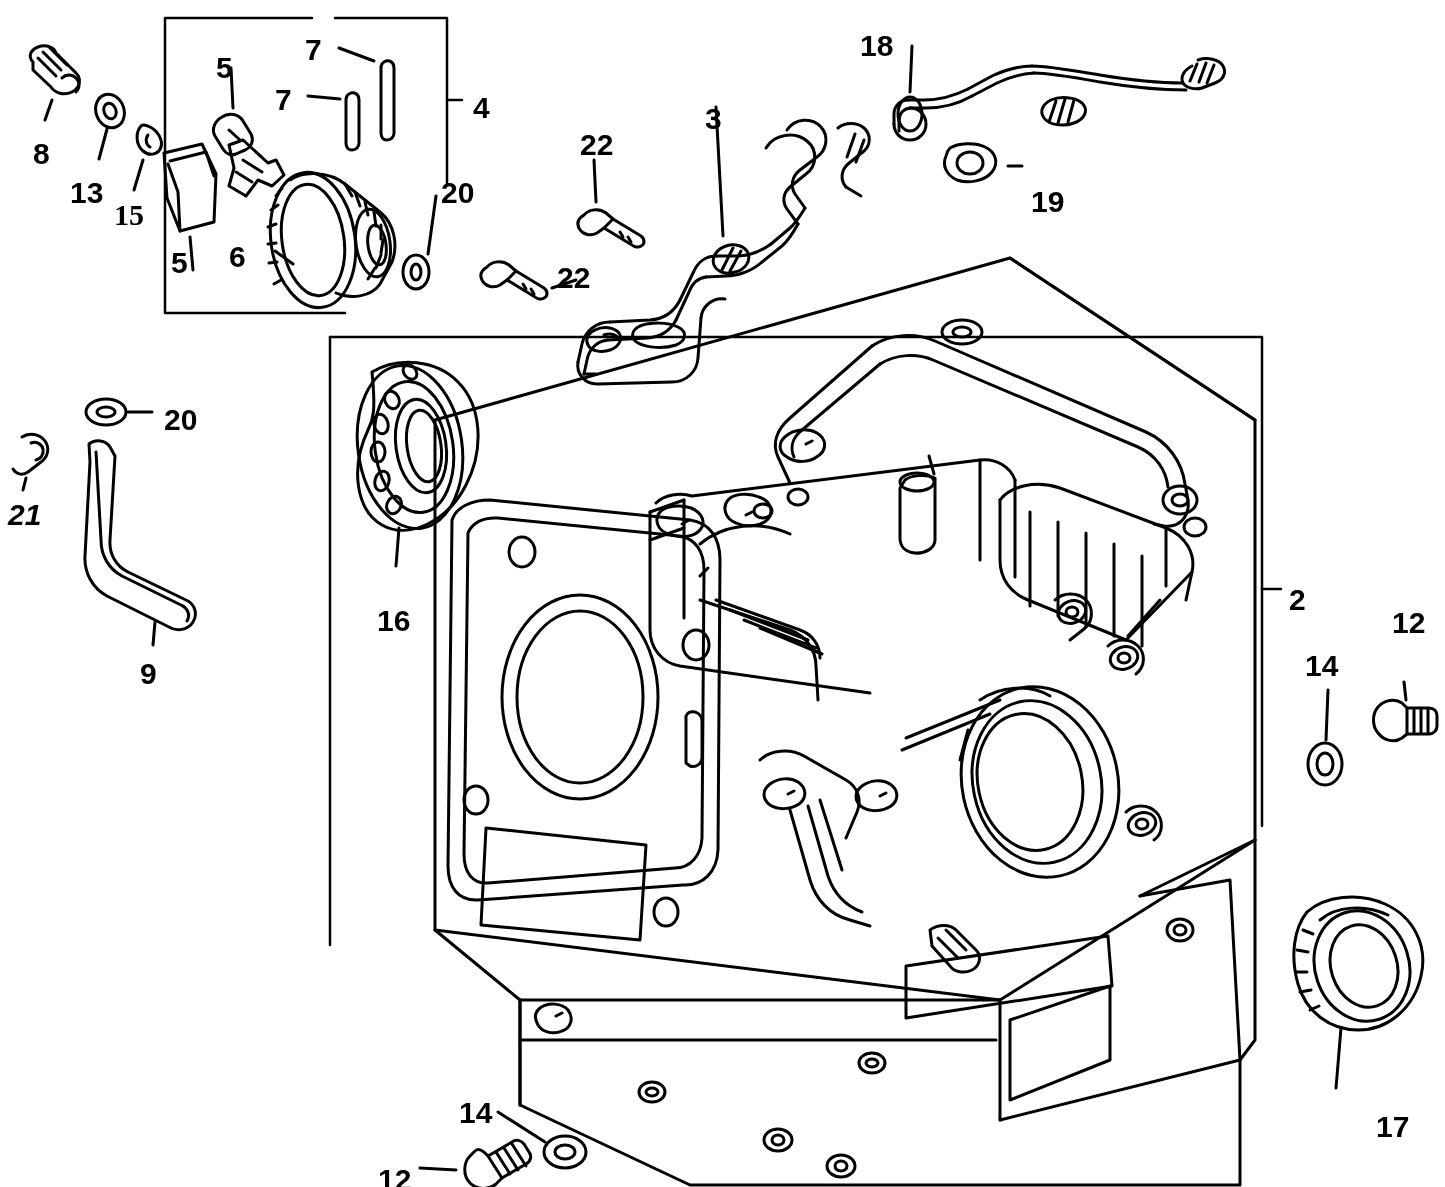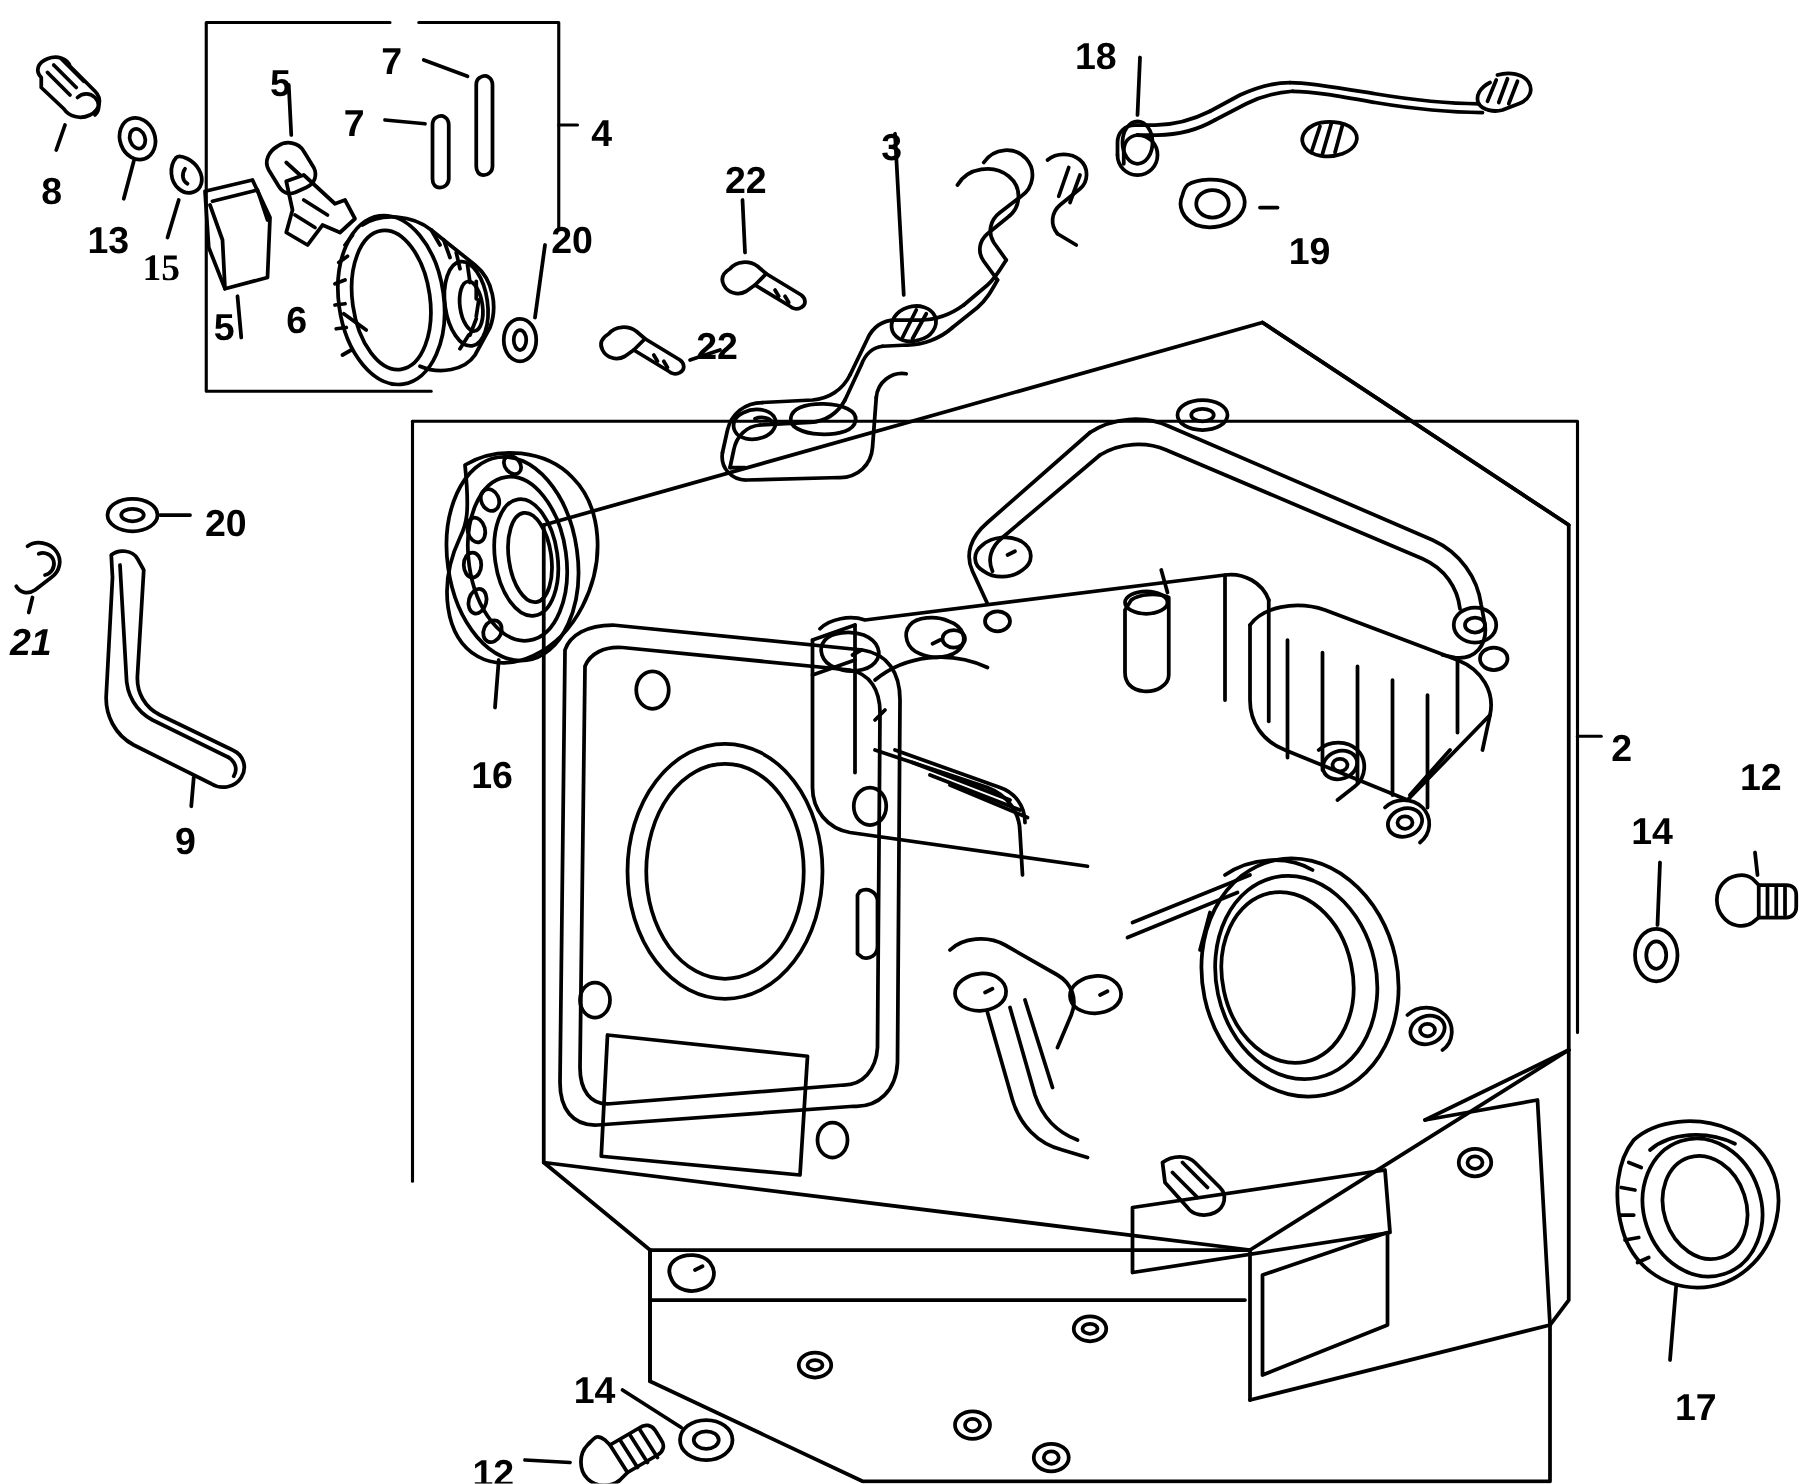--- a/index.html
+++ b/index.html
@@ -383,17 +383,17 @@
   <div class="callout" style="left:705px; top:104px;">3</div>
   <div class="callout" style="left:860px; top:31px;">18</div>
   <div class="callout" style="left:1031px;top:155px;margin-top:32px;">19</div>
   <div class="callout" style="left:164px; top:405px;">20</div>
   <div class="callout" style="left:8px;   top:500px;font-style:italic;">21</div>
   <div class="callout" style="left:140px; top:659px;">9</div>
   <div class="callout" style="left:377px; top:582px;margin-top:24px;">16</div>
   <div class="callout" style="left:1289px;top:585px;">2</div>
   <div class="callout" style="left:1305px;top:651px;">14</div>
   <div class="callout" style="left:1392px;top:608px;">12</div>
-  <div class="callout" style="left:1340px;top:1112px;text-align:right;">17</div>
+  <div class="callout" style="left:1376px;top:1112px;text-align:right;">17</div>
   <div class="callout" style="left:459px; top:1098px;">14</div>
   <div class="callout" style="left:378px; top:1165px;">12</div>
 
 </div>
 
 </body></html>

